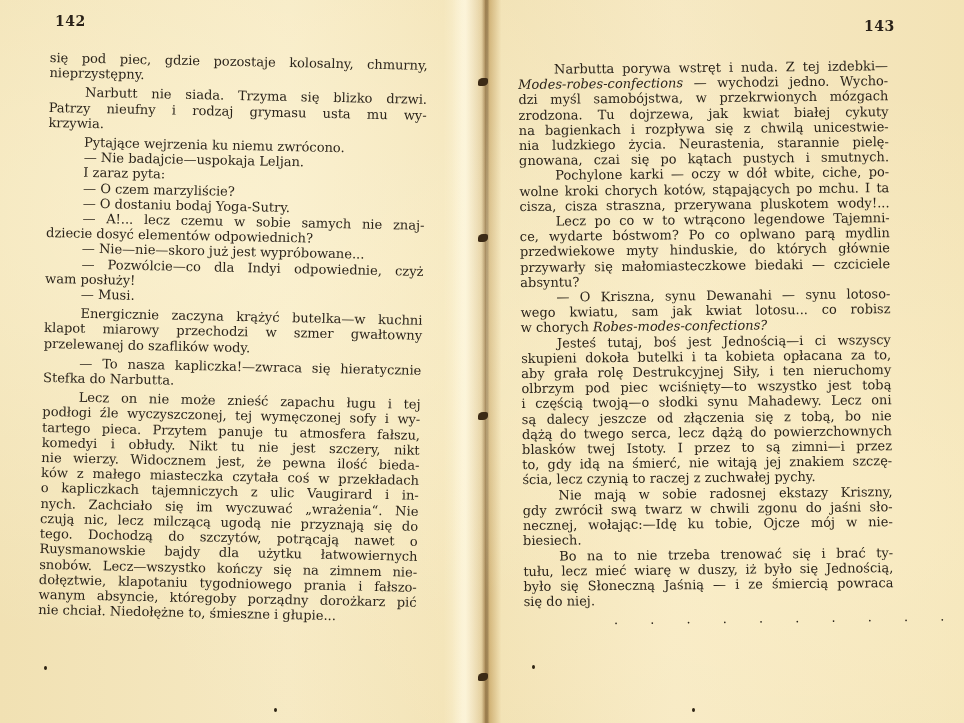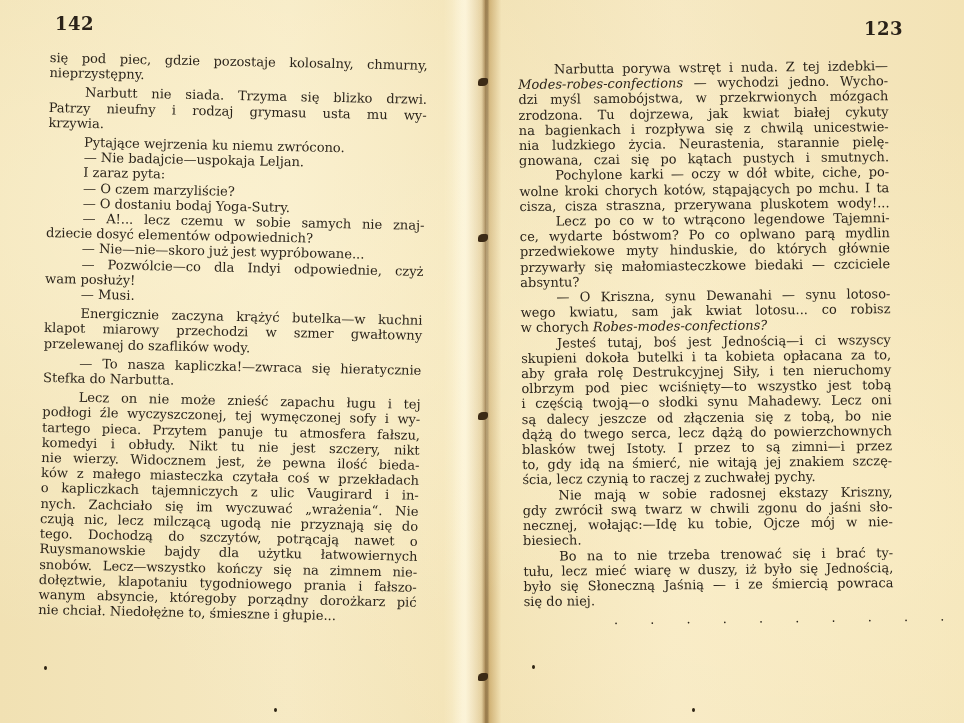--- a/index.html
+++ b/index.html
@@ -14,21 +14,21 @@
         radial-gradient(ellipse at 20% 30%, rgba(255,248,220,0.55), rgba(0,0,0,0) 60%),
         radial-gradient(ellipse at 80% 70%, rgba(255,245,210,0.45), rgba(0,0,0,0) 60%),
         linear-gradient(90deg, #f1e1b3 0%, #f6e9c3 30%, #f2e2b5 46%, #f8edcc 48%, #efdcab 50%, #caa86a 50.3%, #7a5a2a 50.5%, #c9a766 50.8%, #f0dfb0 52%, #f6e8c2 70%, #f3e3b6 100%);
     }
     .page {
       position: absolute; top: 0; height: 723px;
     }
     .page.left { left: 0; width: 482px; }
     .page.right { left: 486px; width: 478px; }
     .folio {
-      position: absolute; font-size: 18px; color: #2a2219; font-weight: bold;
+      position: absolute; font-size: 14px; color: #2a2219; font-weight: bold;
       letter-spacing: 0.5px;
     }
     .page.left .folio { left: 55px; top: 13px; }
     .page.right .folio { left: 378px; top: 18px; }
     .text {
       position: absolute; color: #2b241b;
       font-size: 13px; line-height: 15.2px;
       text-align: justify;
     }
     .page.left .text { left: 50px; top: 50px; width: 378px; transform: rotate(1.2deg); transform-origin: 0 0; }
@@ -100,21 +100,21 @@
     <div class="stain" style="left:274px; top:708px;"></div>
   </div>
 
   <div class="fold-shadow"></div>
   <div class="binding-knot" style="top:78px;"></div>
   <div class="binding-knot" style="top:234px;"></div>
   <div class="binding-knot" style="top:412px;"></div>
   <div class="binding-knot" style="top:673px;"></div>
 
   <div class="page right">
-    <div class="folio">123</div>
+    <div class="folio">143</div>
     <div class="text">
       <span class="line indent">Narbutta porywa wstręt i nuda. Z tej izdebki—</span>
       <span class="line"><i>Modes-robes-confections</i><span> — wychodzi jedno. Wycho-</span></span>
       <span class="line">dzi myśl samobójstwa, w przekrwionych mózgach</span>
       <span class="line">zrodzona. Tu dojrzewa, jak kwiat białej cykuty</span>
       <span class="line">na bagienkach i rozpływa się z chwilą unicestwie-</span>
       <span class="line">nia ludzkiego życia. Neurastenia, starannie pielę-</span>
       <span class="line">gnowana, czai się po kątach pustych i smutnych.</span>
       <span class="line indent">Pochylone karki — oczy w dół wbite, ciche, po-</span>
       <span class="line">wolne kroki chorych kotów, stąpających po mchu. I ta</span>

